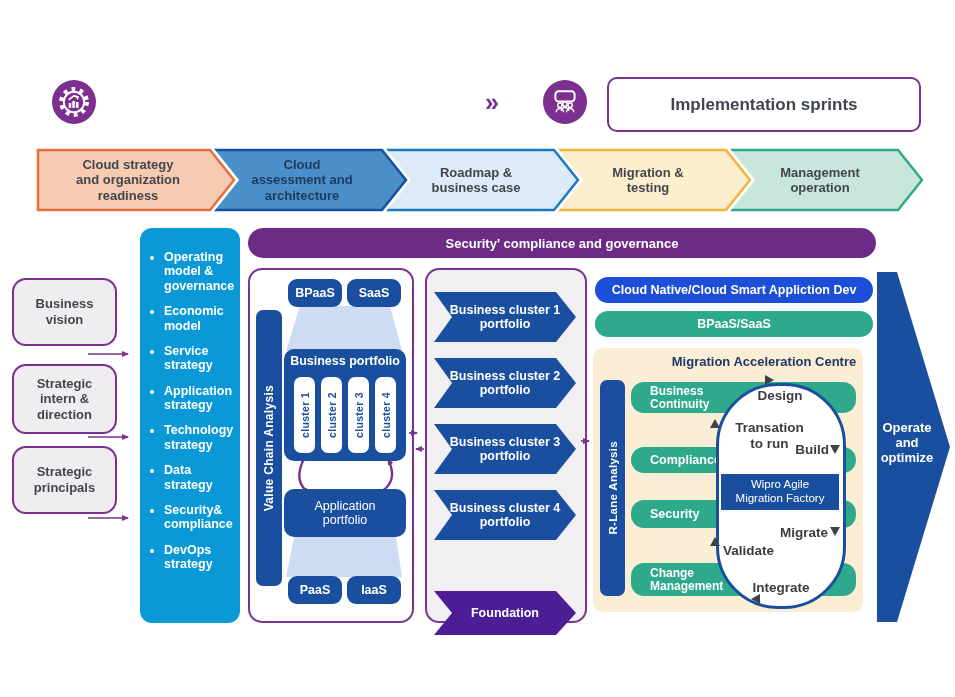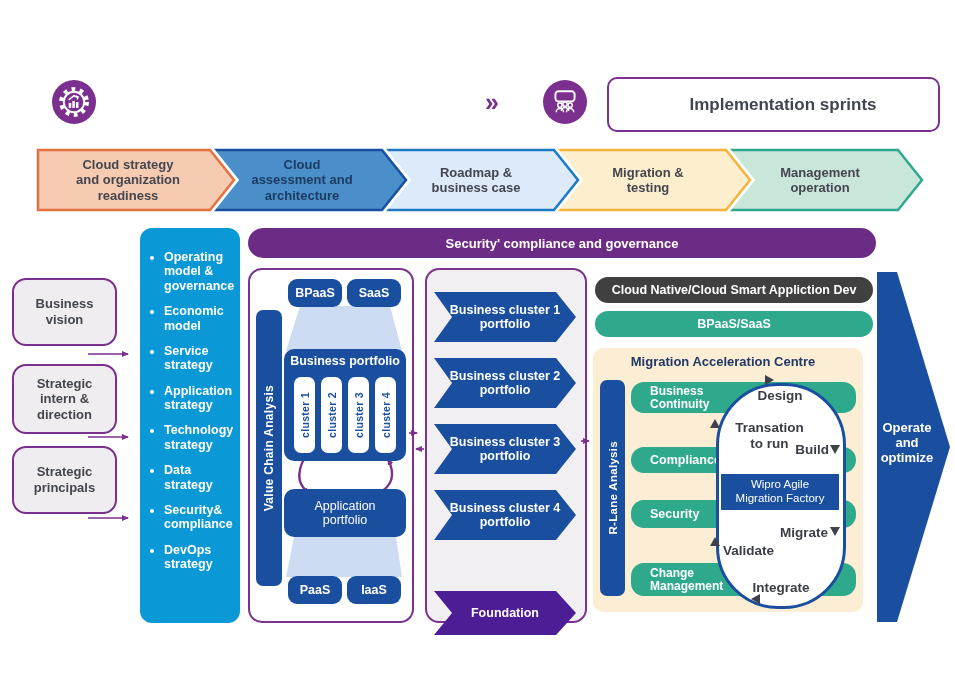--- a/index.html
+++ b/index.html
@@ -8,21 +8,21 @@
   .abs{position:absolute;}
   .pre{white-space:pre-line;}
   .ctr{display:flex;align-items:center;justify-content:center;text-align:center;}
   .z0{z-index:0}.z2{z-index:2}.z3{z-index:3}.z4{z-index:4}
   #overlay{position:absolute;left:0;top:0;z-index:1;pointer-events:none;}
 
   
   .hdr-icon{width:44px;height:44px;border-radius:50%;background:#7b2f8e;display:flex;align-items:center;justify-content:center;}
   .hdr-box{height:51px;border-radius:10px;background:#fff;font-size:17px;font-weight:bold;color:#414551;}
   .hdr-box.blue{border:2.5px solid #1a4f9f;}
-  .hdr-box.purple{border:2.5px solid #7b2f8e;padding-left:19px;}
+  .hdr-box.purple{border:2.5px solid #7b2f8e;}
   .hdr-sep{color:#7b2f8e;font-size:25px;font-weight:bold;}
 
   
   .phase-lbl{top:153px;height:54px;width:180px;font-size:13px;font-weight:600;color:#44464f;line-height:1.18;}
   .phase-lbl.on-blue{color:#1d3a5f;}
 
   
   .gov-bar{left:248px;top:228px;width:628px;height:30px;border-radius:15px;background:#6c2c85;color:#fff;font-size:13px;font-weight:bold;}
 
   
@@ -45,24 +45,24 @@
 
   
   .cluster-panel{left:425px;top:268px;width:158px;height:351px;border:2.5px solid #7b3390;border-radius:14px;background:#f1eff1;}
   .cl-arrow{left:434px;width:142px;height:50px;color:#fff;font-size:12.5px;font-weight:bold;line-height:1.15;
     clip-path:polygon(0 0, calc(100% - 20px) 0, 100% 50%, calc(100% - 20px) 100%, 0 100%, 18px 50%);
     background:#1a4f9f;}
   .cl-arrow.red{background:#4c1d95;margin-top:38px;}
 
   
   .top-bar{left:595px;width:278px;height:26px;border-radius:13px;color:#fff;font-size:12.5px;font-weight:bold;}
-  .top-bar.lav{background:#404040;}
+  .top-bar.lav{background:#1d4ed8;}
   .top-bar.teal{background:#2ea98c;}
   .mac-panel{left:593px;top:348px;width:270px;height:264px;border-radius:10px;background:#fbeed4;}
-  .mac-title{left:563px;top:354px;width:320px;text-align:center;color:#1f3866;font-size:13px;font-weight:bold;}
+  .mac-title{left:604px;top:354px;width:320px;text-align:center;color:#1f3866;font-size:13px;font-weight:bold;}
   .teal-row{left:631px;width:225px;border-radius:13px;background:#2ea98c;color:#fff;font-weight:bold;display:flex;align-items:center;padding-left:19px;box-sizing:border-box;}
   .stadium{left:716px;top:383px;width:124px;height:220px;background:#fff;border:3px solid #1a4f9f;border-radius:62px;}
   .wipro-box{left:721px;top:474px;width:118px;height:36px;background:#1a4f9f;color:#fff;font-size:11.5px;font-weight:normal;line-height:1.2;}
   .cyc{color:#3a3d45;font-size:13.5px;font-weight:600;line-height:1.15;}
 
   
   .operate-lbl{left:874px;top:421px;width:66px;color:#fff;font-size:13px;font-weight:bold;line-height:1.15;}
 
   
   .tri{position:absolute;width:0;height:0;z-index:5;}

